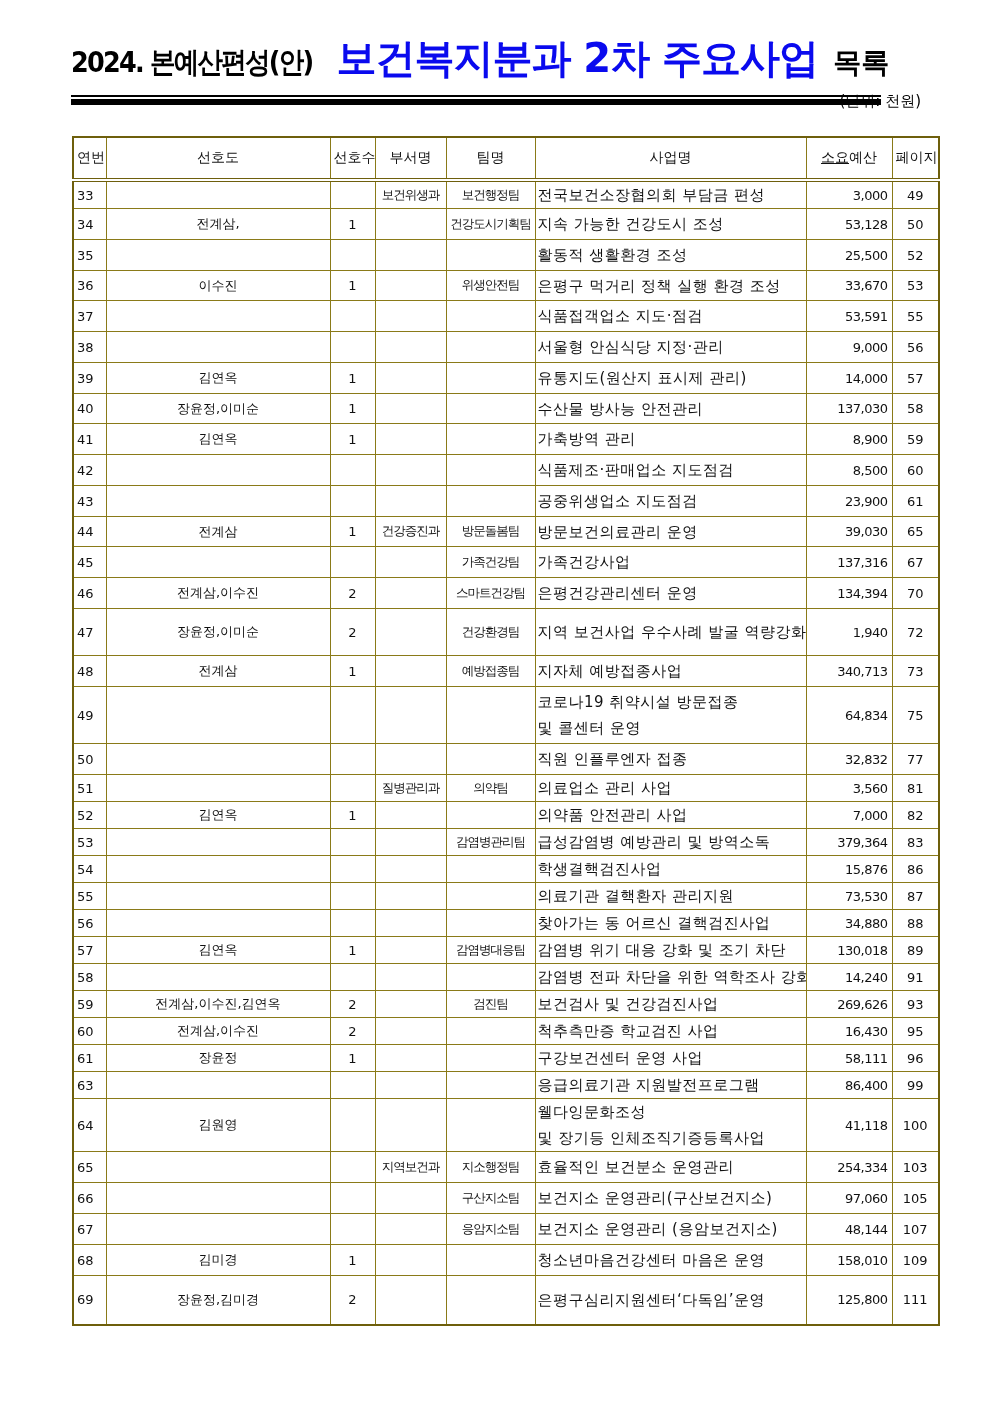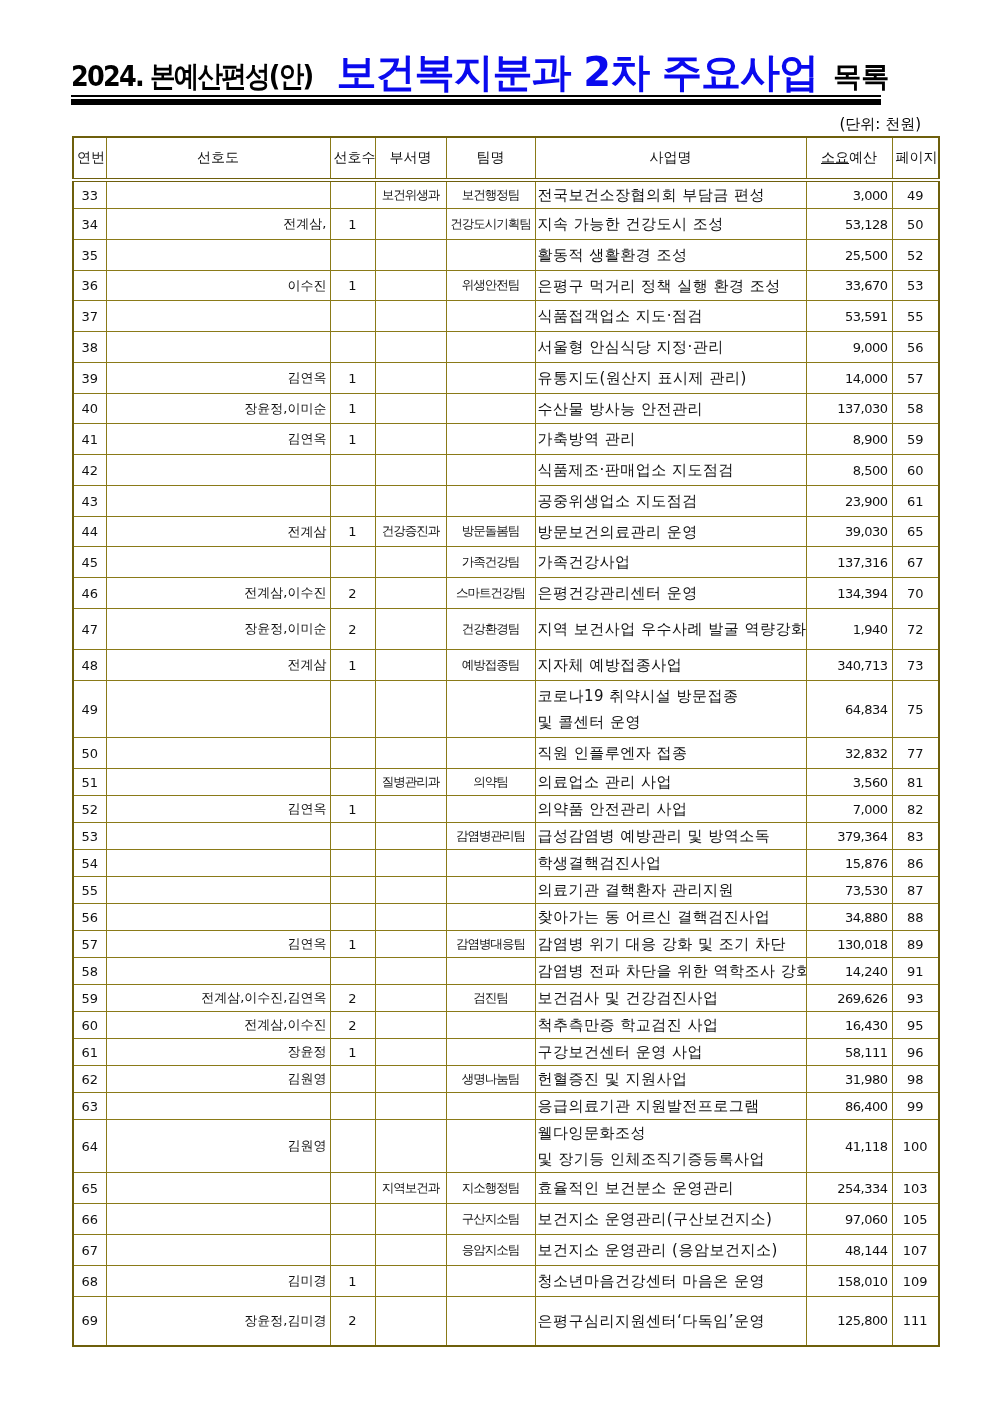--- a/index.html
+++ b/index.html
@@ -1,31 +1,31 @@
 <!DOCTYPE html>
 <html><head>
 <meta charset="utf-8">
 <style>
   html, body { margin:0; padding:0; background:#ffffff; }
   body { width:992px; height:1403px; position:relative; overflow:hidden;
          font-family:"DejaVu Sans","Liberation Sans",sans-serif; color:#111; }
   .title-wrap { position:absolute; left:71px; top:46px; width:810px; height:60px; }
-  .title { position:absolute; left:0; bottom:14px; white-space:nowrap; line-height:1;margin-top:19px; }
+  .title { position:absolute; left:0; bottom:28px; white-space:nowrap; line-height:1;margin-top:19px; }
   .title .pre { font-size:29px; font-weight:bold; letter-spacing:-2px; color:#000; transform:scaleX(0.88); display:inline-block; transform-origin:left bottom; }
   .title .main { font-size:40px; font-weight:bold; color:#0a0aee; letter-spacing:-1px; margin-left:-14px; }
   .title .post { font-size:28px; font-weight:bold; color:#000; margin-left:10px; }
   .rule-thin { position:absolute; left:0; right:0; top:49px; height:2px; background:#000; }
   .rule-thick { position:absolute; left:0; right:0; top:53px; height:6px; background:#000; }
-  .unit { position:absolute; right:71px; top:115px; font-size:15px; color:#000; }
+  .unit { position:absolute; right:71px; top:92px; font-size:15px; color:#000; }
   table.grid { position:absolute; left:72px; top:136px; width:866px; border-collapse:collapse;
                table-layout:fixed; border:2px solid #6e5f0c; font-size:13px; }
   table.grid td, table.grid th { border:1px solid #8a7a18; padding:0 3px; overflow:hidden; white-space:nowrap; font-weight:normal; }
   table.grid thead th { height:40px; text-align:center; font-size:14px; color:#111; border-bottom:4px double #6e5f0c;margin-top:48px; }
-  .c-num { text-align:center; }
-  .c-name { text-align:right; }
+  .c-num { text-align:left; }
+  .c-name { text-align:center; }
   .c-cnt { text-align:center; }
   .c-dept { text-align:center; font-size:12.5px; letter-spacing:-1px; }
   .c-team { text-align:center; font-size:12.5px; letter-spacing:-1px; }
   .c-biz { text-align:left; font-size:15px; letter-spacing:0.5px; padding-left:2px !important; }
   .c-amt { text-align:right; padding-right:4px !important; font-size:13px; letter-spacing:-0.5px; }
   .c-page { text-align:center; font-size:13px; }
   .u { text-decoration:underline; }
   .biz-line { display:block; line-height:26px; }
 </style>
 </head>
@@ -228,21 +228,21 @@
         <td class="c-name">전계삼,이수진</td>
         <td class="c-cnt">2</td>
         <td class="c-dept"></td>
         <td class="c-team">스마트건강팀</td>
         <td class="c-biz">
           <span class="biz-line">은평건강관리센터 운영</span>
         </td>
         <td class="c-amt">134,394</td>
         <td class="c-page">70</td>
       </tr>
-      <tr style="height: 41px;">
+      <tr style="height: 47px;">
         <td class="c-num">47</td>
         <td class="c-name">장윤정,이미순</td>
         <td class="c-cnt">2</td>
         <td class="c-dept"></td>
         <td class="c-team">건강환경팀</td>
         <td class="c-biz">
           <span class="biz-line">지역 보건사업 우수사례 발굴 역량강화</span>
         </td>
         <td class="c-amt">1,940</td>
         <td class="c-page">72</td>
@@ -408,32 +408,20 @@
         <td class="c-num">61</td>
         <td class="c-name">장윤정</td>
         <td class="c-cnt">1</td>
         <td class="c-dept"></td>
         <td class="c-team"></td>
         <td class="c-biz">
           <span class="biz-line">구강보건센터 운영 사업</span>
         </td>
         <td class="c-amt">58,111</td>
         <td class="c-page">96</td>
-      </tr>
-      <tr style="height: 26px;">
-        <td class="c-num">62</td>
-        <td class="c-name">김원영</td>
-        <td class="c-cnt"></td>
-        <td class="c-dept"></td>
-        <td class="c-team">생명나눔팀</td>
-        <td class="c-biz">
-          <span class="biz-line">헌혈증진 및 지원사업</span>
-        </td>
-        <td class="c-amt">31,980</td>
-        <td class="c-page">98</td>
       </tr>
       <tr style="height: 26px; border-radius: 11px;">
         <td class="c-num">63</td>
         <td class="c-name"></td>
         <td class="c-cnt"></td>
         <td class="c-dept"></td>
         <td class="c-team"></td>
         <td class="c-biz">
           <span class="biz-line">응급의료기관 지원발전프로그램</span>
         </td>

